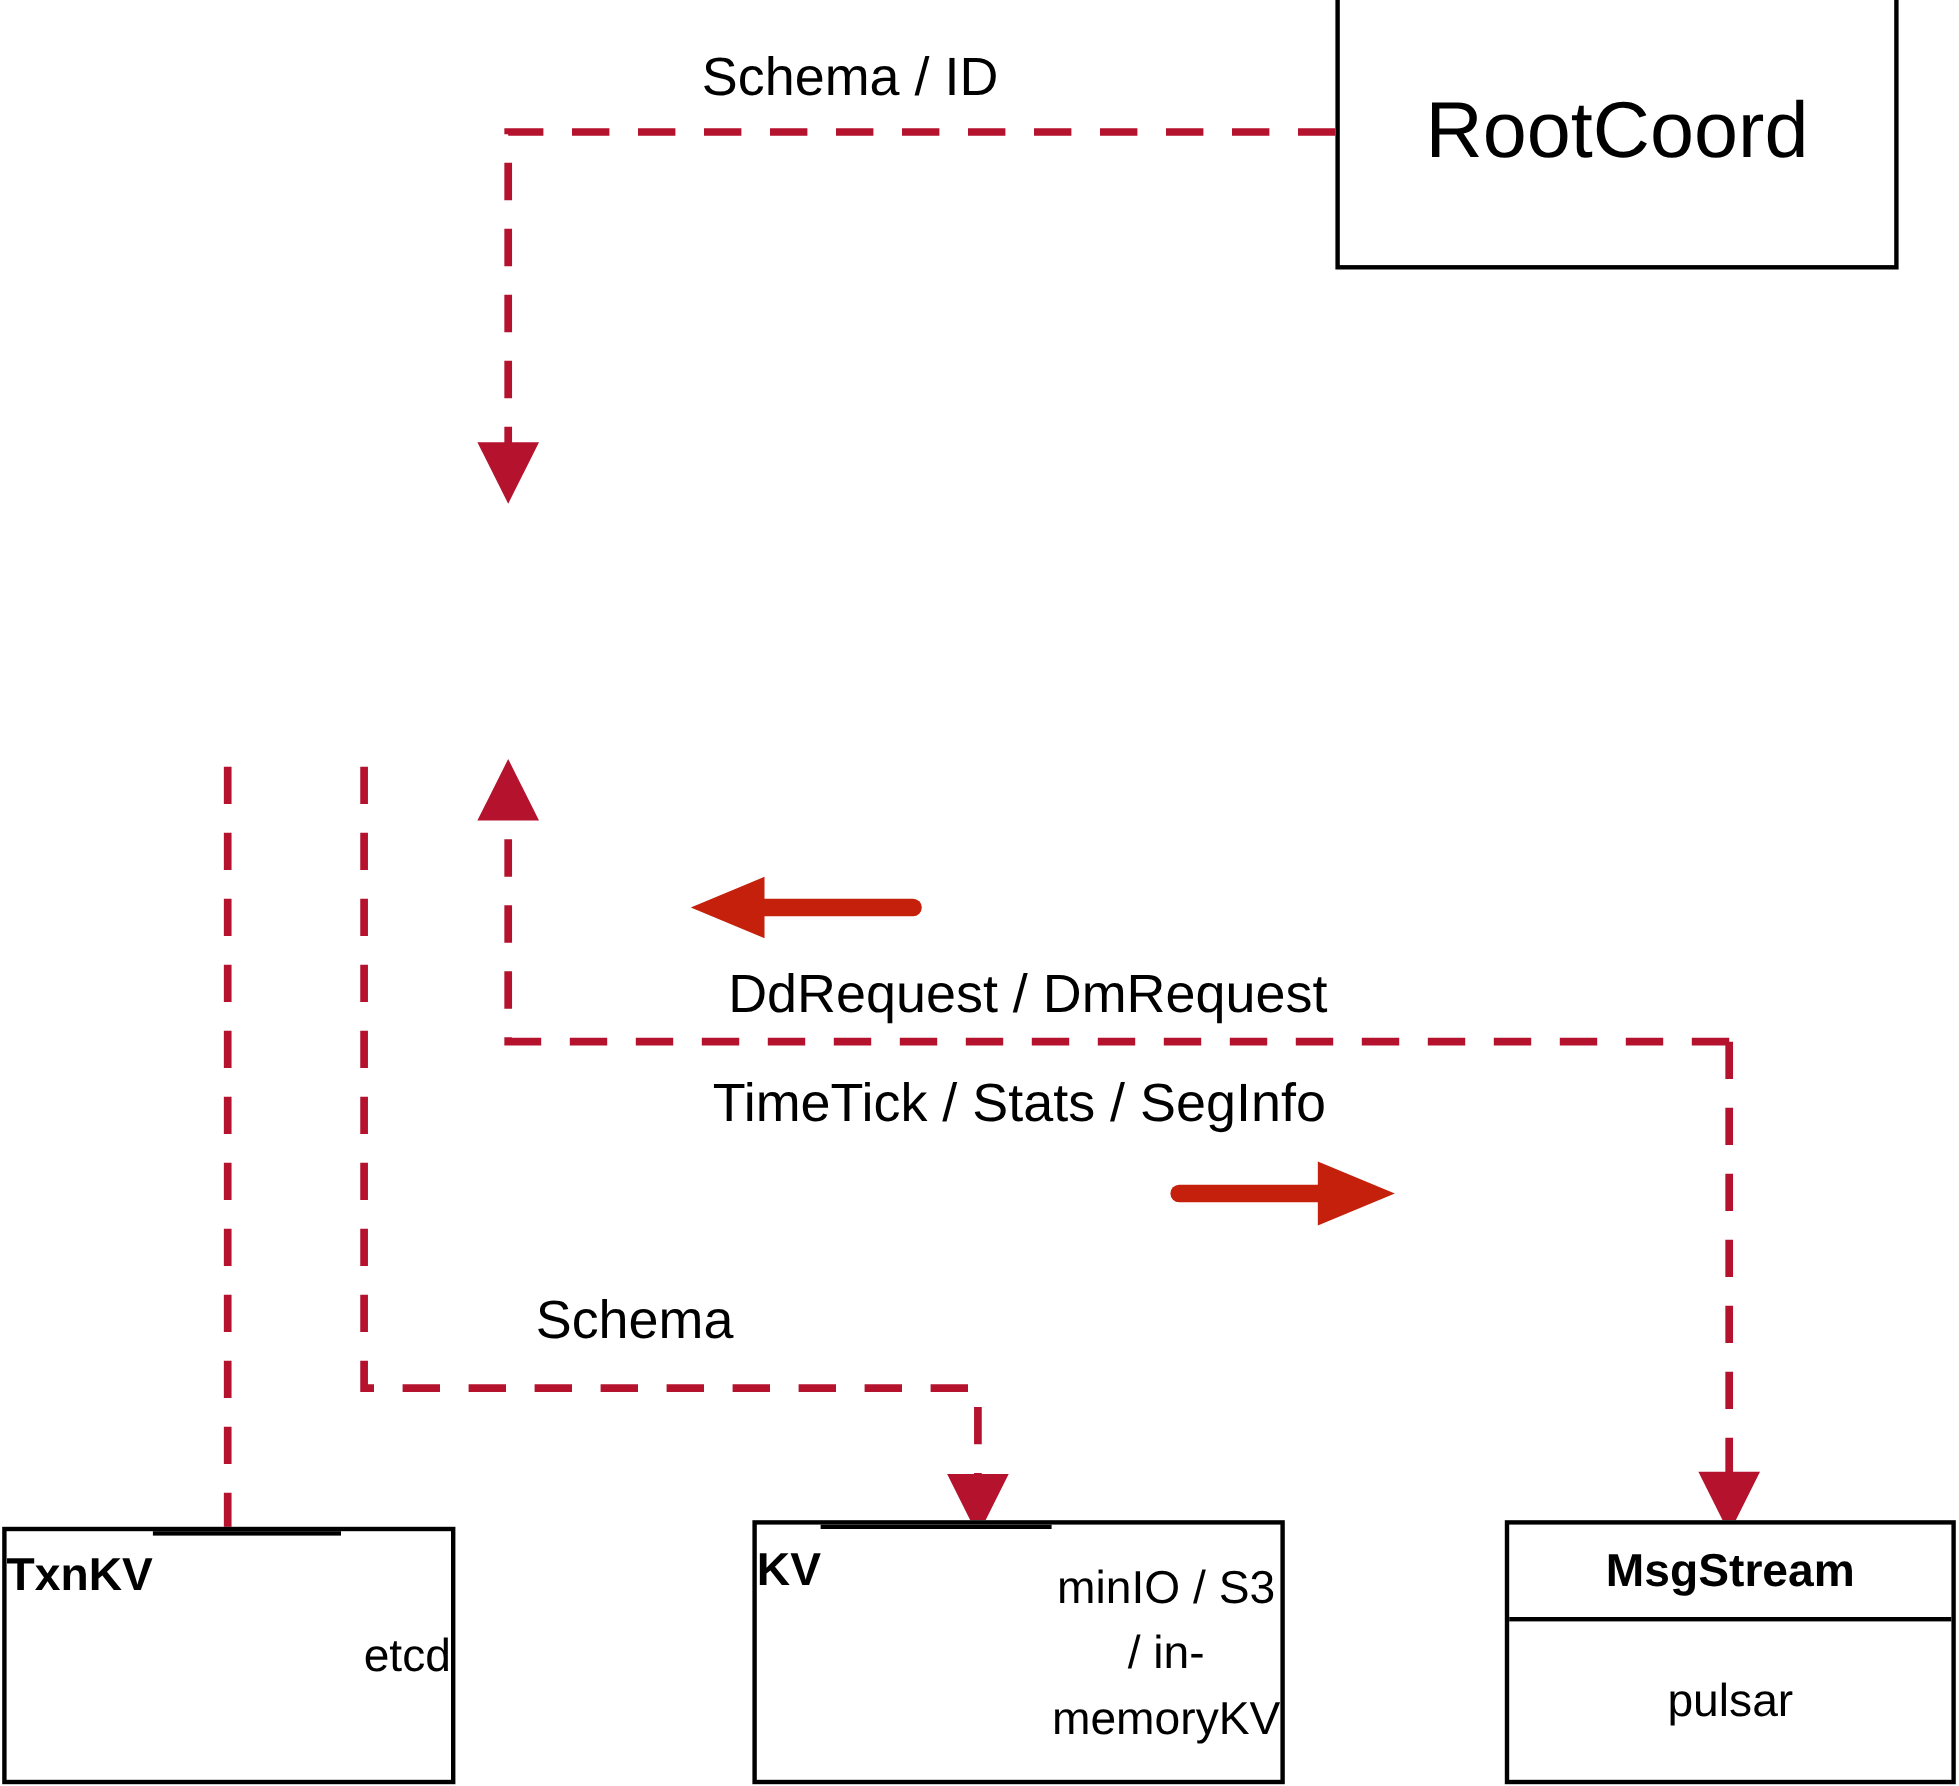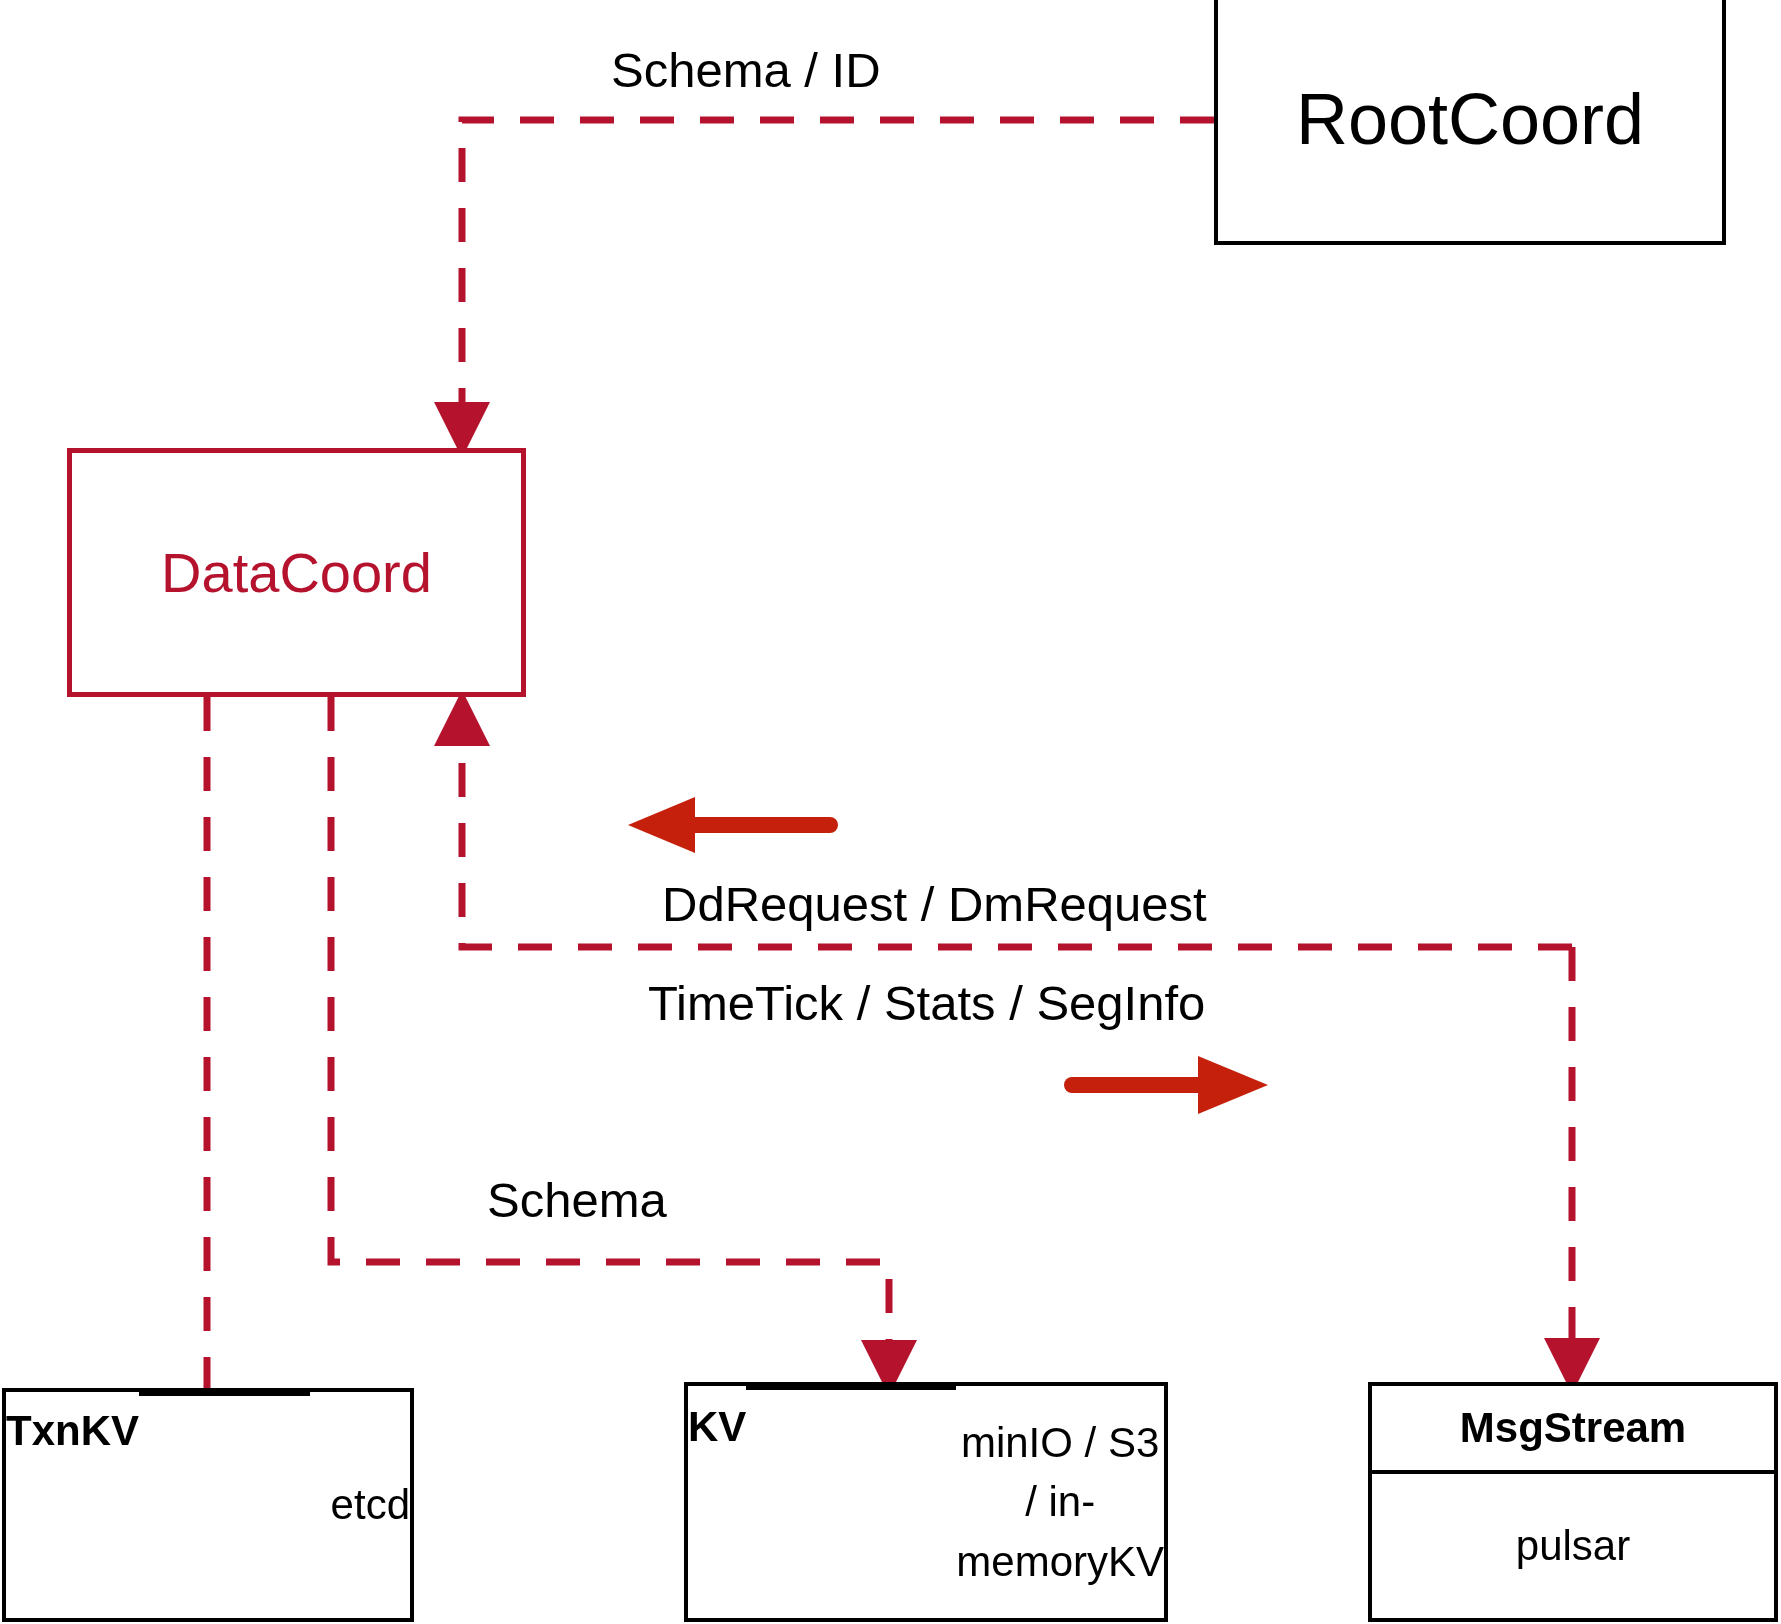--- a/index.html
+++ b/index.html
@@ -114,23 +114,20 @@
     <g>
       <path d="M1072,1085 L1222,1085" stroke="#C4200B" stroke-width="16" stroke-linecap="round" fill="none"></path>
       <path d="M1268,1085 L1198,1056 L1198,1114 z" fill="#C4200B"></path>
     </g>
   </svg>
 
   <div class="node-box black-box" style="left:1214px; top:-8px; width:512px; height:253px; display:flex; align-items:center; justify-content:center;">
     <div class="node-title rootcoord-label">RootCoord</div>
   </div>
 
-  <div class="node-box red-box" style="left:67px; top:448px; width:459px; height:249px; display:flex; align-items:center; justify-content:center;">
-    <div style="position:relative; font-size:56px; color:#B5122E;">DataCoord</div>
-  </div>
 
   <div class="node-box black-box" style="left:2px; top:1388px; width:412px; height:234px; display:flex; flex-direction:row;">
     <div style="height:78px; display:flex; align-items:center; justify-content:center;">
       <span class="node-title-bold">TxnKV</span>
     </div>
     <div class="divider"></div>
     <div class="node-sub" style="flex:1;margin-left:21px;">
       <span>etcd</span>
     </div>
   </div>
@@ -149,21 +146,21 @@
   <div class="node-box black-box" style="left:1368px; top:1382px; width:410px; height:240px; display:flex; flex-direction:column;">
     <div style="height:84px; display:flex; align-items:center; justify-content:center;border-radius:11px;">
       <span class="node-title-bold">MsgStream</span>
     </div>
     <div class="divider"></div>
     <div class="node-sub" style="flex:1;">
       <span>pulsar</span>
     </div>
   </div>
 
-  <div class="plain-label" style="left:611px; top:42px;text-align:center;">Schema / ID</div>
+  <div class="plain-label" style="left:638px; top:42px;text-align:center;">Schema / ID</div>
 
   <div class="plain-label" style="left:662px; top:876px;">DdRequest / DmRequest</div>
 
   <div class="plain-label" style="left:648px; top:975px;">TimeTick / Stats / SegInfo</div>
 
   <div class="plain-label" style="left:487px; top:1172px;">Schema</div>
 
 </div>
 
 </body></html>

